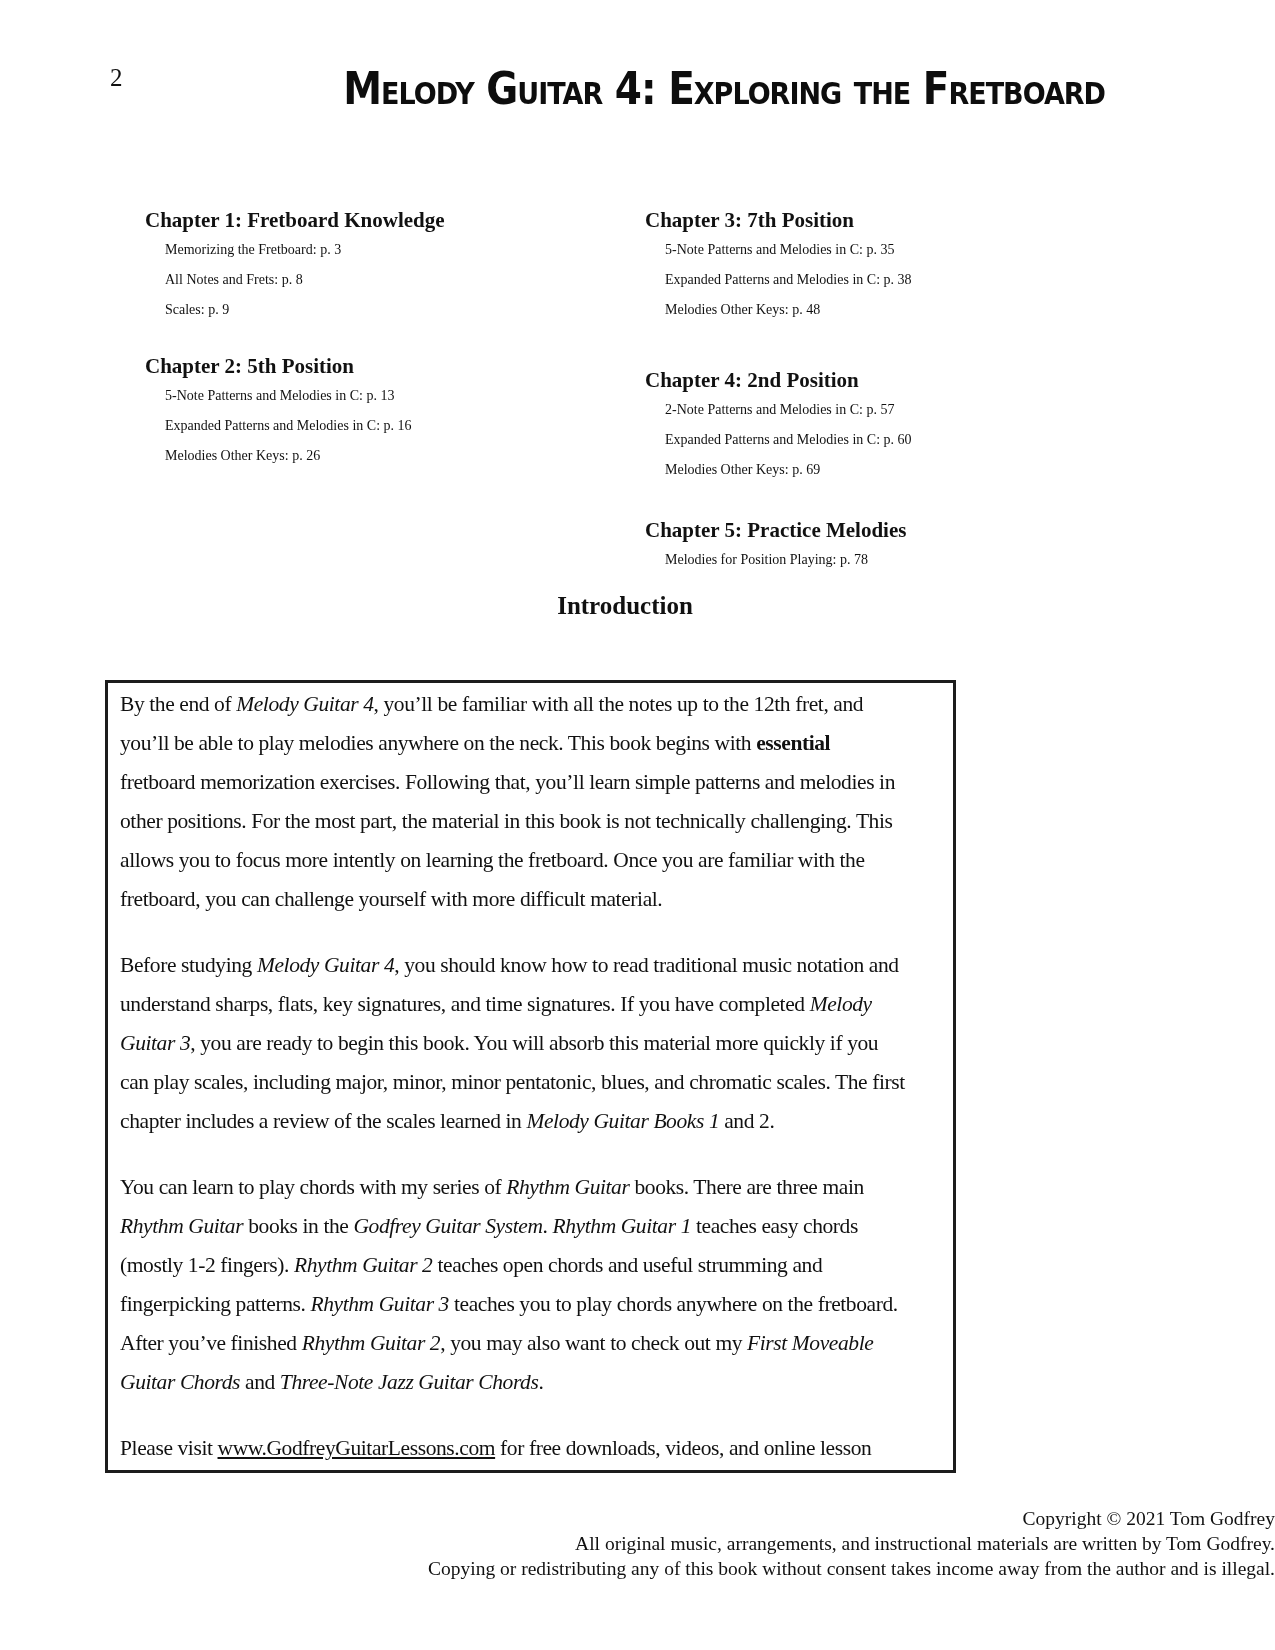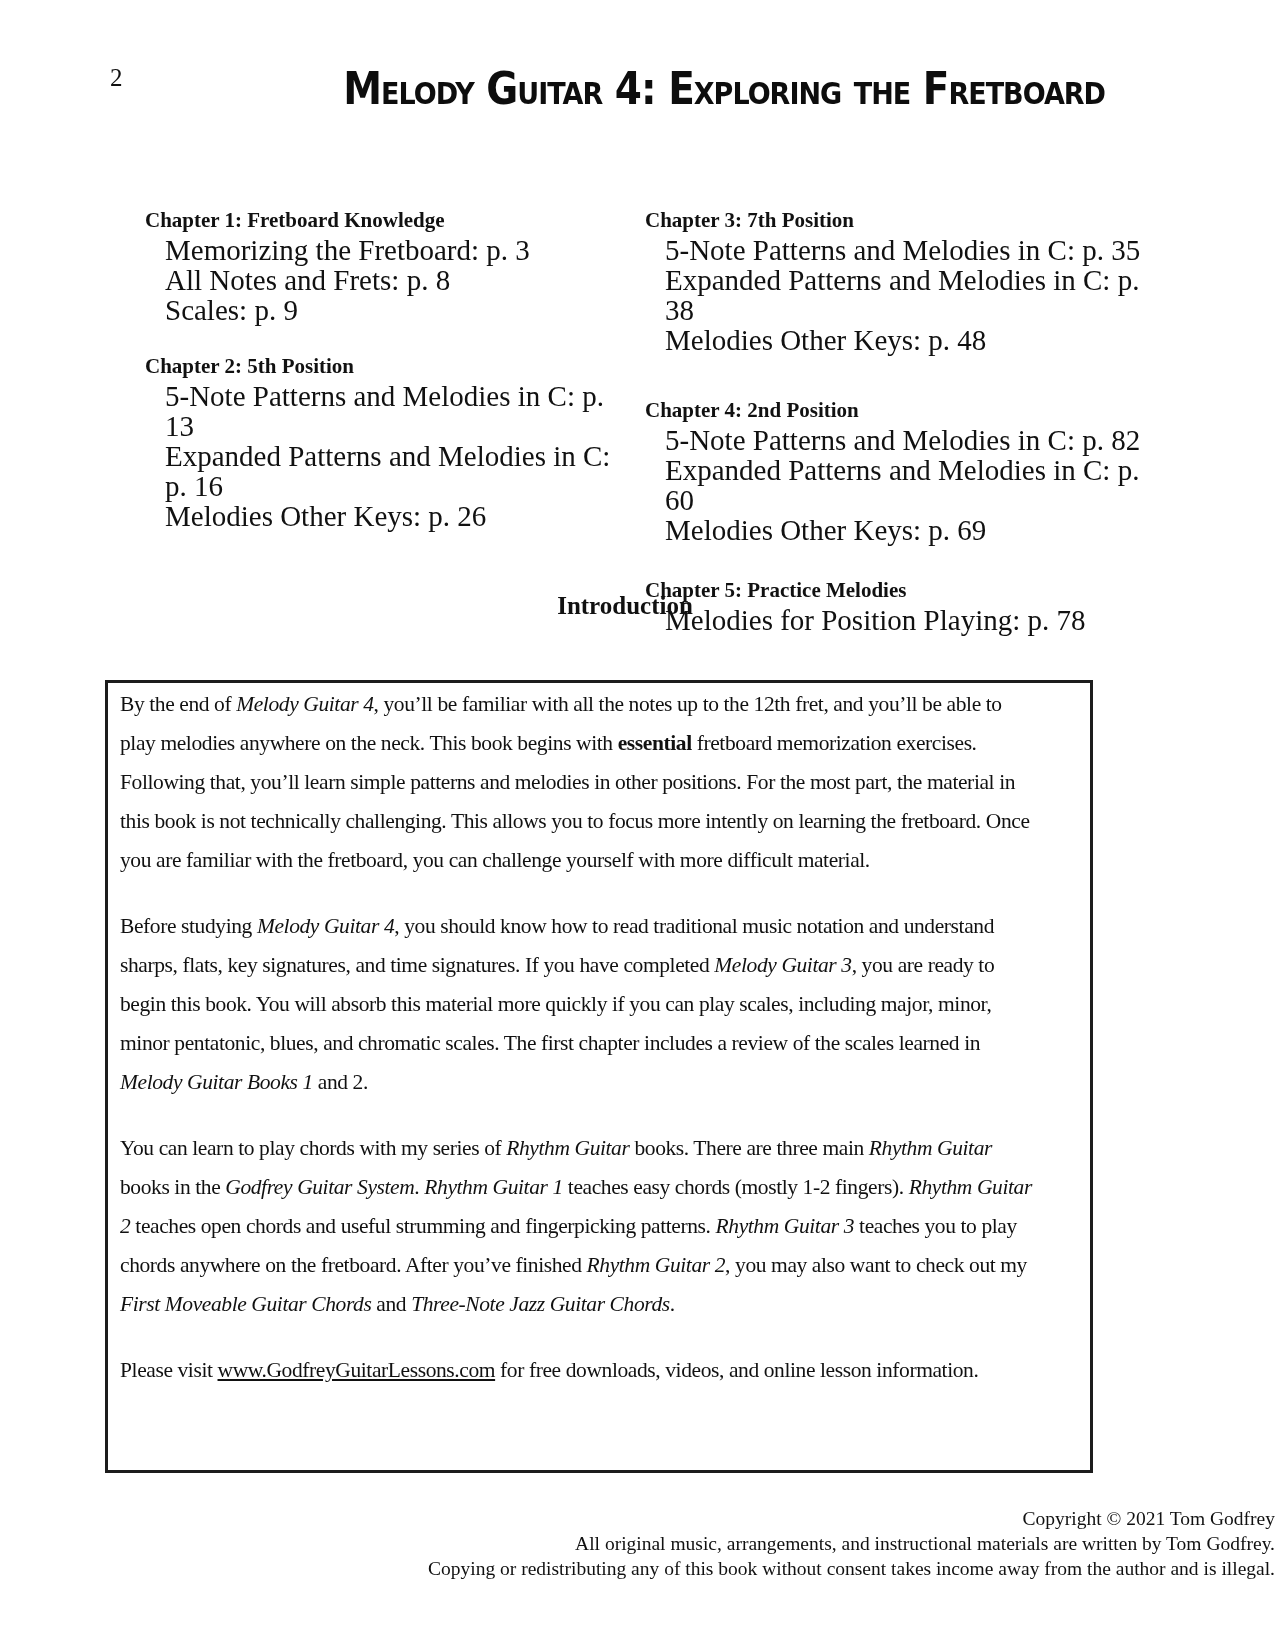--- a/index.html
+++ b/index.html
@@ -51,21 +51,21 @@
   .toc-col.left  { left: 145px; width: 480px; }
   .toc-col.right { left: 645px; width: 520px; }
 
   .chapter-title {
     margin: 0;
     font-size: 21px;
     font-weight: bold;
     line-height: 30px;
   }
   .toc-item {
-    font-size: 29px;
+    font-size: 14px;
     line-height: 30px;
     padding-left: 20px;
   }
   .chapter.mt-26 { margin-top: 26px; }
   .chapter.mt-38 { margin-top: 40px; }
   .chapter.mt-30 { margin-top: 30px; }
 
   .intro-heading {
     position: absolute;
     left: 105px;
@@ -74,21 +74,21 @@
     margin: 0;
     text-align: center;
     font-size: 25px;
     font-weight: bold;
   }
 
   .intro-box {
     position: absolute;
     left: 105px;
     top: 680px;
-    width: 988px;
+    width: 851px;
     height: 793px;
     box-sizing: border-box;
     border: 3px solid #1c1c1c;
     padding: 2px 48px 0 12px;
     overflow: hidden;
   }
   .para {
     margin: 0 0 27px 0;
     font-size: 21.5px;
     line-height: 39px;
@@ -135,21 +135,21 @@
 
 <div class="toc-col right">
   <div class="chapter">
     <h3 class="chapter-title">Chapter 3: 7th Position</h3>
     <div class="toc-item">5-Note Patterns and Melodies in C: p. 35</div>
     <div class="toc-item">Expanded Patterns and Melodies in C: p. 38</div>
     <div class="toc-item">Melodies Other Keys: p. 48</div>
   </div>
   <div class="chapter mt-38">
     <h3 class="chapter-title">Chapter 4: 2nd Position</h3>
-    <div class="toc-item">5-Note Patterns and Melodies in C: p. 82</div>
+    <div class="toc-item">2-Note Patterns and Melodies in C: p. 57</div>
     <div class="toc-item">Expanded Patterns and Melodies in C: p. 60</div>
     <div class="toc-item">Melodies Other Keys: p. 69</div>
   </div>
   <div class="chapter mt-30">
     <h3 class="chapter-title">Chapter 5: Practice Melodies</h3>
     <div class="toc-item">Melodies for Position Playing: p. 78</div>
   </div>
 </div>
 
 <h2 class="intro-heading">Introduction</h2>

